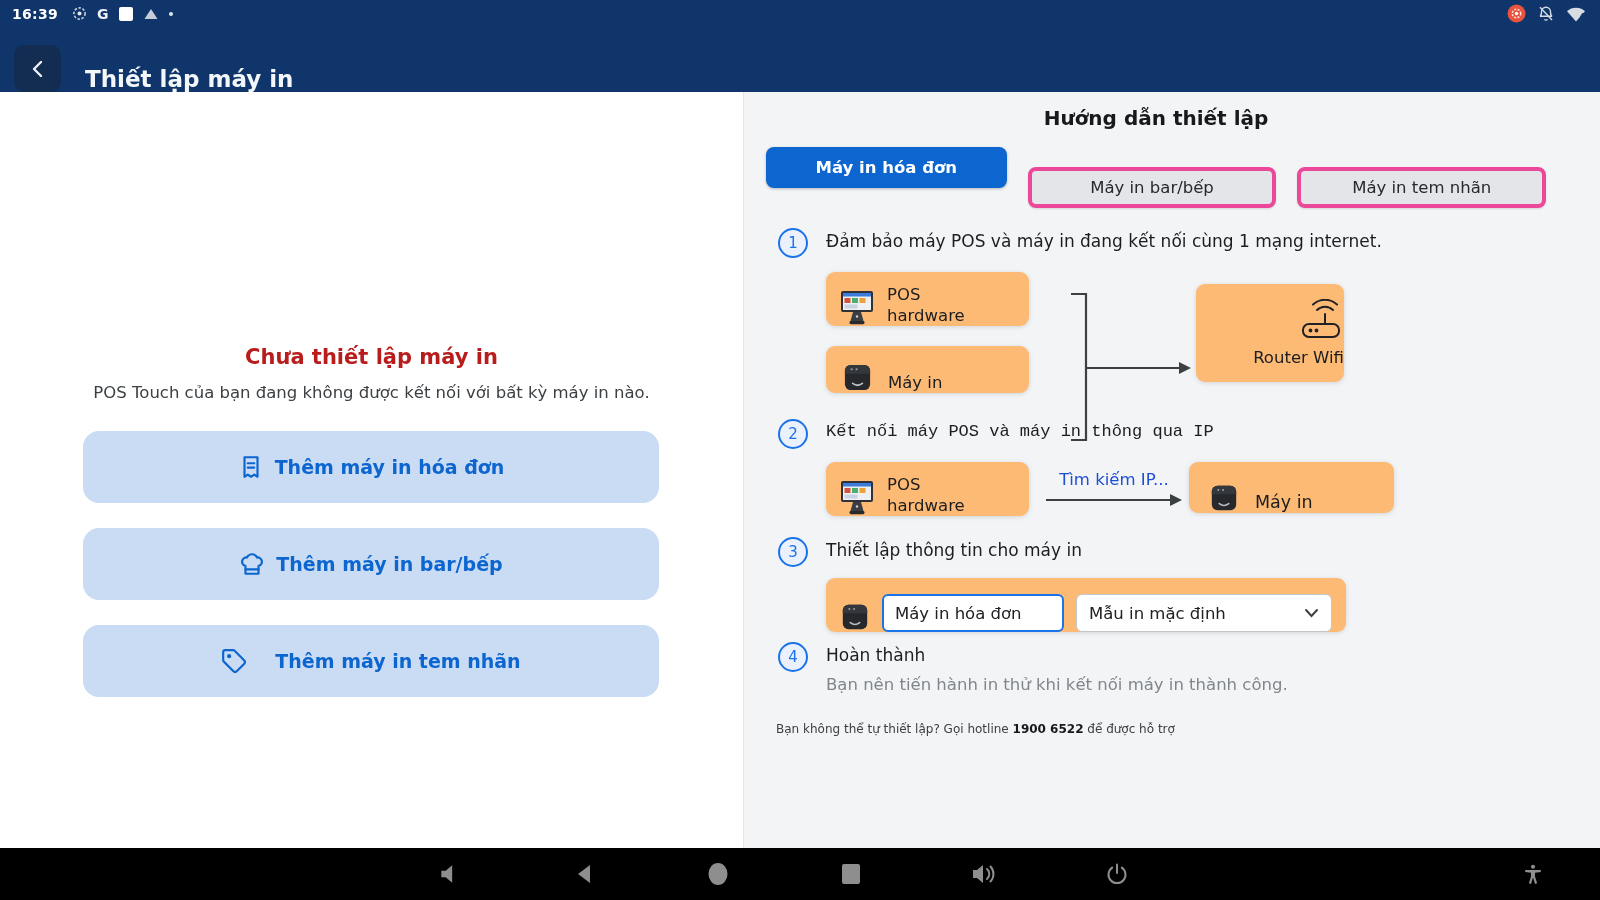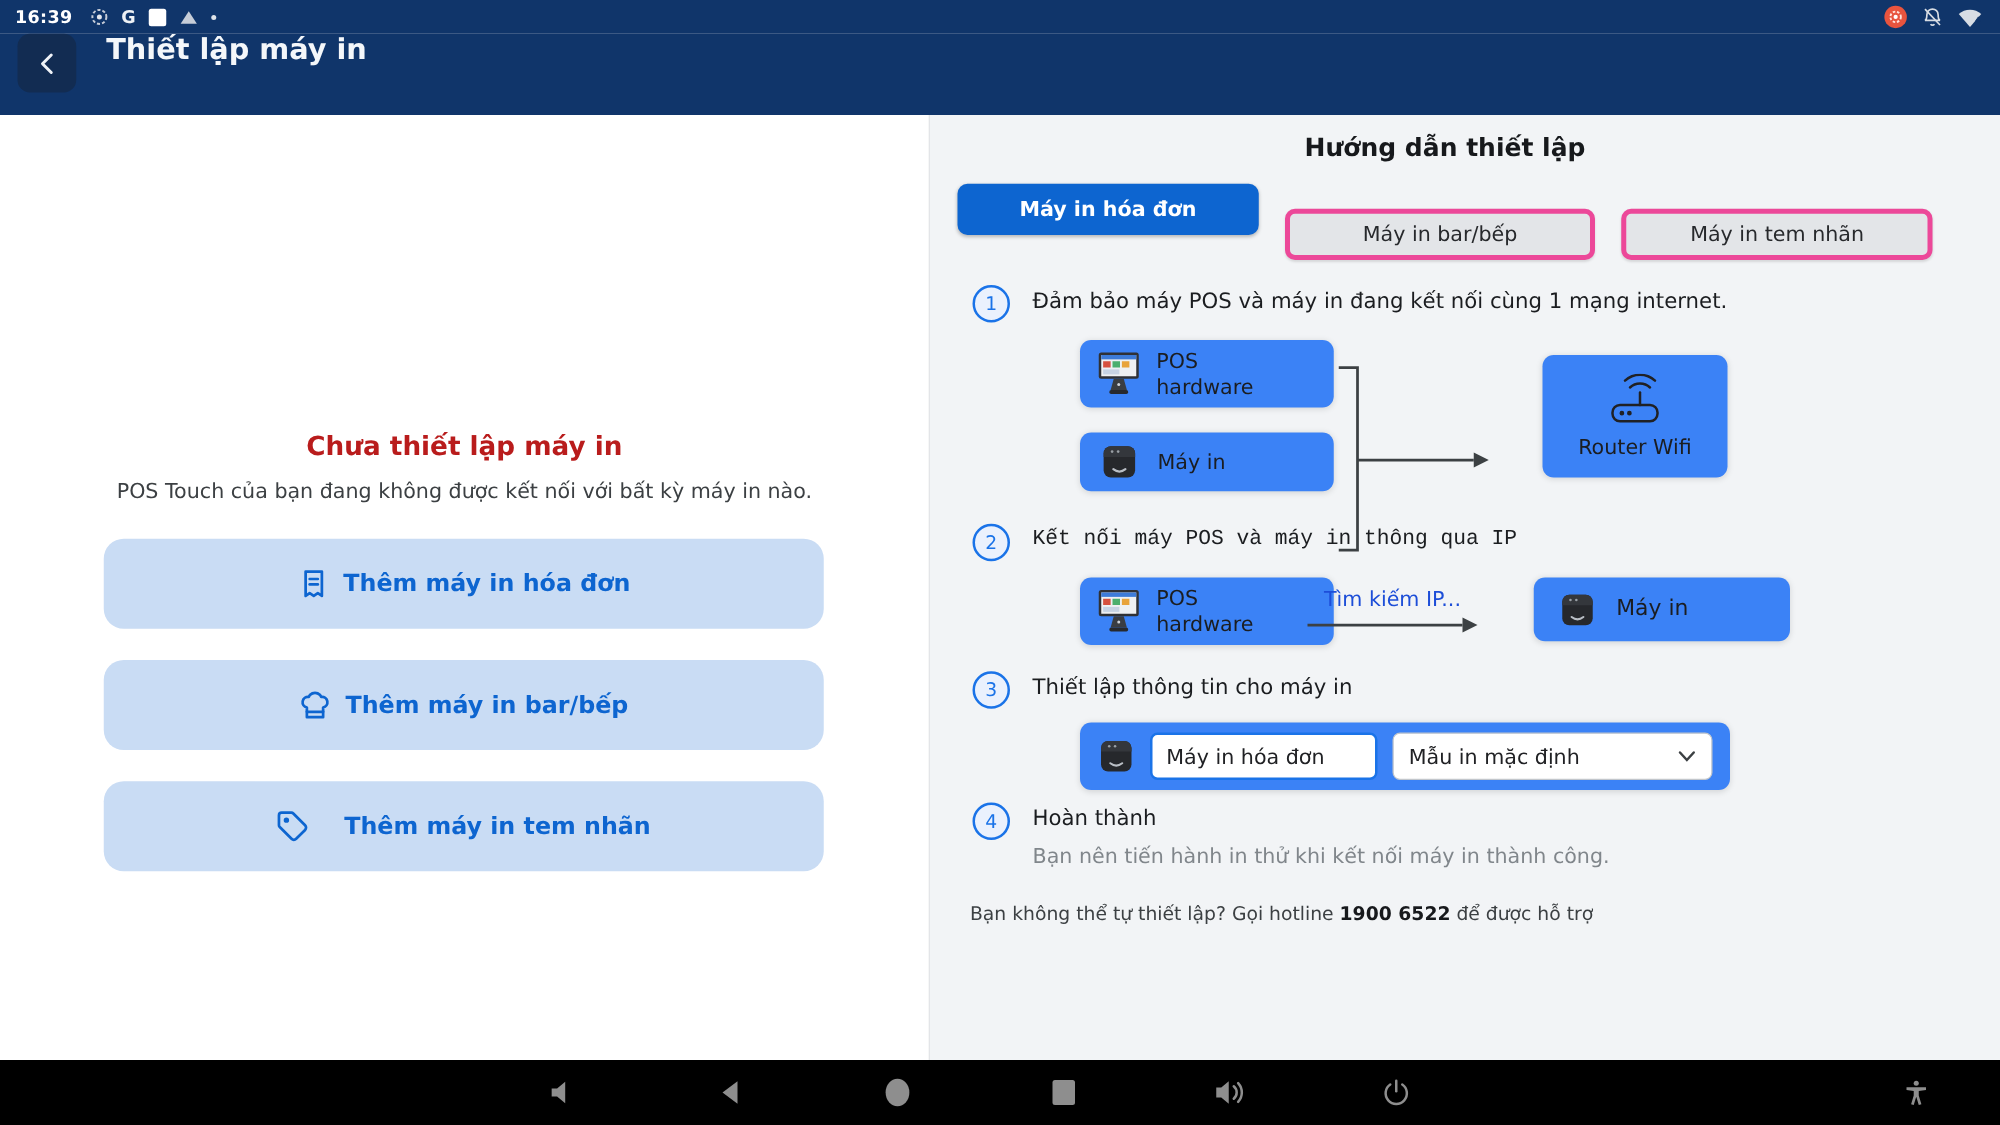--- a/index.html
+++ b/index.html
@@ -10,21 +10,21 @@
   .status-bar{position:absolute;left:0;top:0;width:1600px;height:27px;background:#10356a;
     display:flex;align-items:center;color:#fff;}
   .sb-time{font-size:14px;font-weight:bold;margin-left:12px;letter-spacing:.3px;}
   .sb-left{display:flex;align-items:center;gap:10px;margin-left:14px;}
   .sb-right{display:flex;align-items:center;gap:11px;margin-left:auto;margin-right:14px;}
   .sb-g{font-size:14px;font-weight:bold;color:#eef1f5;}
   .sb-square{width:14px;height:14px;background:#fff;border-radius:2px;}
   .sb-dot{width:4px;height:4px;border-radius:50%;background:#dfe4ea;}
 
   .app-header{position:absolute;left:0;top:27px;width:1600px;height:65px;background:#10356a;
-    display:flex;align-items:flex-start;}
+    display:flex;align-items:flex-end;}
   .back-btn{width:47px;height:47px;margin-left:14px;border-radius:10px;background:#122c52;
     display:flex;align-items:center;justify-content:center;cursor:pointer;}
   .page-title{color:#f4f7fa;font-size:23px;font-weight:bold;margin-left:24px;}
 
   
   .left-panel{position:absolute;left:0;top:92px;width:743px;height:756px;background:#fff;}
   .right-panel{position:absolute;left:743px;top:92px;width:857px;height:756px;background:#f2f4f6;
     border-left:1px solid #e3e5e8;box-sizing:border-box;padding-left:34px;}
 
   
@@ -45,38 +45,38 @@
   .tab{flex:1;height:41px;border-radius:8px;display:flex;align-items:center;justify-content:center;
     font-size:16.5px;cursor:pointer;box-sizing:border-box;}
   .tab.active{background:#0d65d0;color:#fff;font-weight:bold;box-shadow:0 1px 3px rgba(0,0,0,.25);}
   .tab.inactive{background:#e3e5e8;color:#27292c;border:4px solid #ec4899;box-shadow:0 1px 2px rgba(0,0,0,.12);margin-top:20px;}
 
   .step-circle{position:absolute;left:34px;width:26px;height:26px;border:2px solid #1a73e8;
     border-radius:50%;background:#eaf1fd;color:#1a73e8;font-size:15px;
     display:flex;align-items:center;justify-content:center;}
   .step-text{position:absolute;left:82px;font-size:17px;color:#1b1d20;white-space:nowrap;}
 
-  .card{position:absolute;background:#3b82f6;border-radius:9px;box-shadow:0 1px 5px rgba(0,0,0,.13);
-    display:flex;align-items:center;box-sizing:border-box;margin-left:38px;}
+  .card{position:absolute;background:#fdba74;border-radius:9px;box-shadow:0 1px 5px rgba(0,0,0,.13);
+    display:flex;align-items:flex-end;box-sizing:border-box;}
   .dev-label{font-size:16.5px;color:#1b1d20;line-height:21px;}
   .card-pos{left:82px;width:203px;height:54px;padding-left:14px;gap:13px;}
   .card-pos .dev-label{width:110px;}
   .card-prn1{left:82px;top:254px;width:203px;height:47px;padding-left:16px;gap:15px;}
   .card-router{left:452px;top:192px;width:148px;height:98px;flex-direction:column;justify-content:center;gap:6px;}
   .card-prn2{left:445px;top:370px;width:205px;height:51px;padding-left:20px;gap:16px;}
   .card-form{left:82px;top:486px;width:520px;height:54px;padding:0 14px;gap:12px;}
 
   .gray-note{color:#1d4ed8;}
   .form-input{height:38px;width:182px;border:2px solid #1a73e8;border-radius:6px;background:#fff;
     display:flex;align-items:center;padding-left:11px;font-size:16.5px;color:#202124;box-sizing:border-box;}
   .form-select{height:38px;flex:1;border:1px solid #c2c6cb;border-radius:6px;background:#fff;
     display:flex;align-items:center;justify-content:space-between;padding:0 12px;
     font-size:16.5px;color:#202124;box-sizing:border-box;cursor:pointer;}
 
-  .hotline{position:absolute;left:32px;top:630px;font-size:15px;color:#3c4043;}
+  .hotline{position:absolute;left:32px;top:630px;font-size:12px;color:#3c4043;}
   .hotline b{color:#17191c;}
 
   .sub4{position:absolute;left:82px;top:583px;font-size:16.5px;color:#80868b;}
 
   
   .nav-bar{position:absolute;left:0;top:848px;width:1600px;height:52px;background:#000;}
   .nav-ic{position:absolute;top:50%;transform:translate(-50%,-50%);cursor:pointer;}
 
   svg{display:block;}
 </style>

